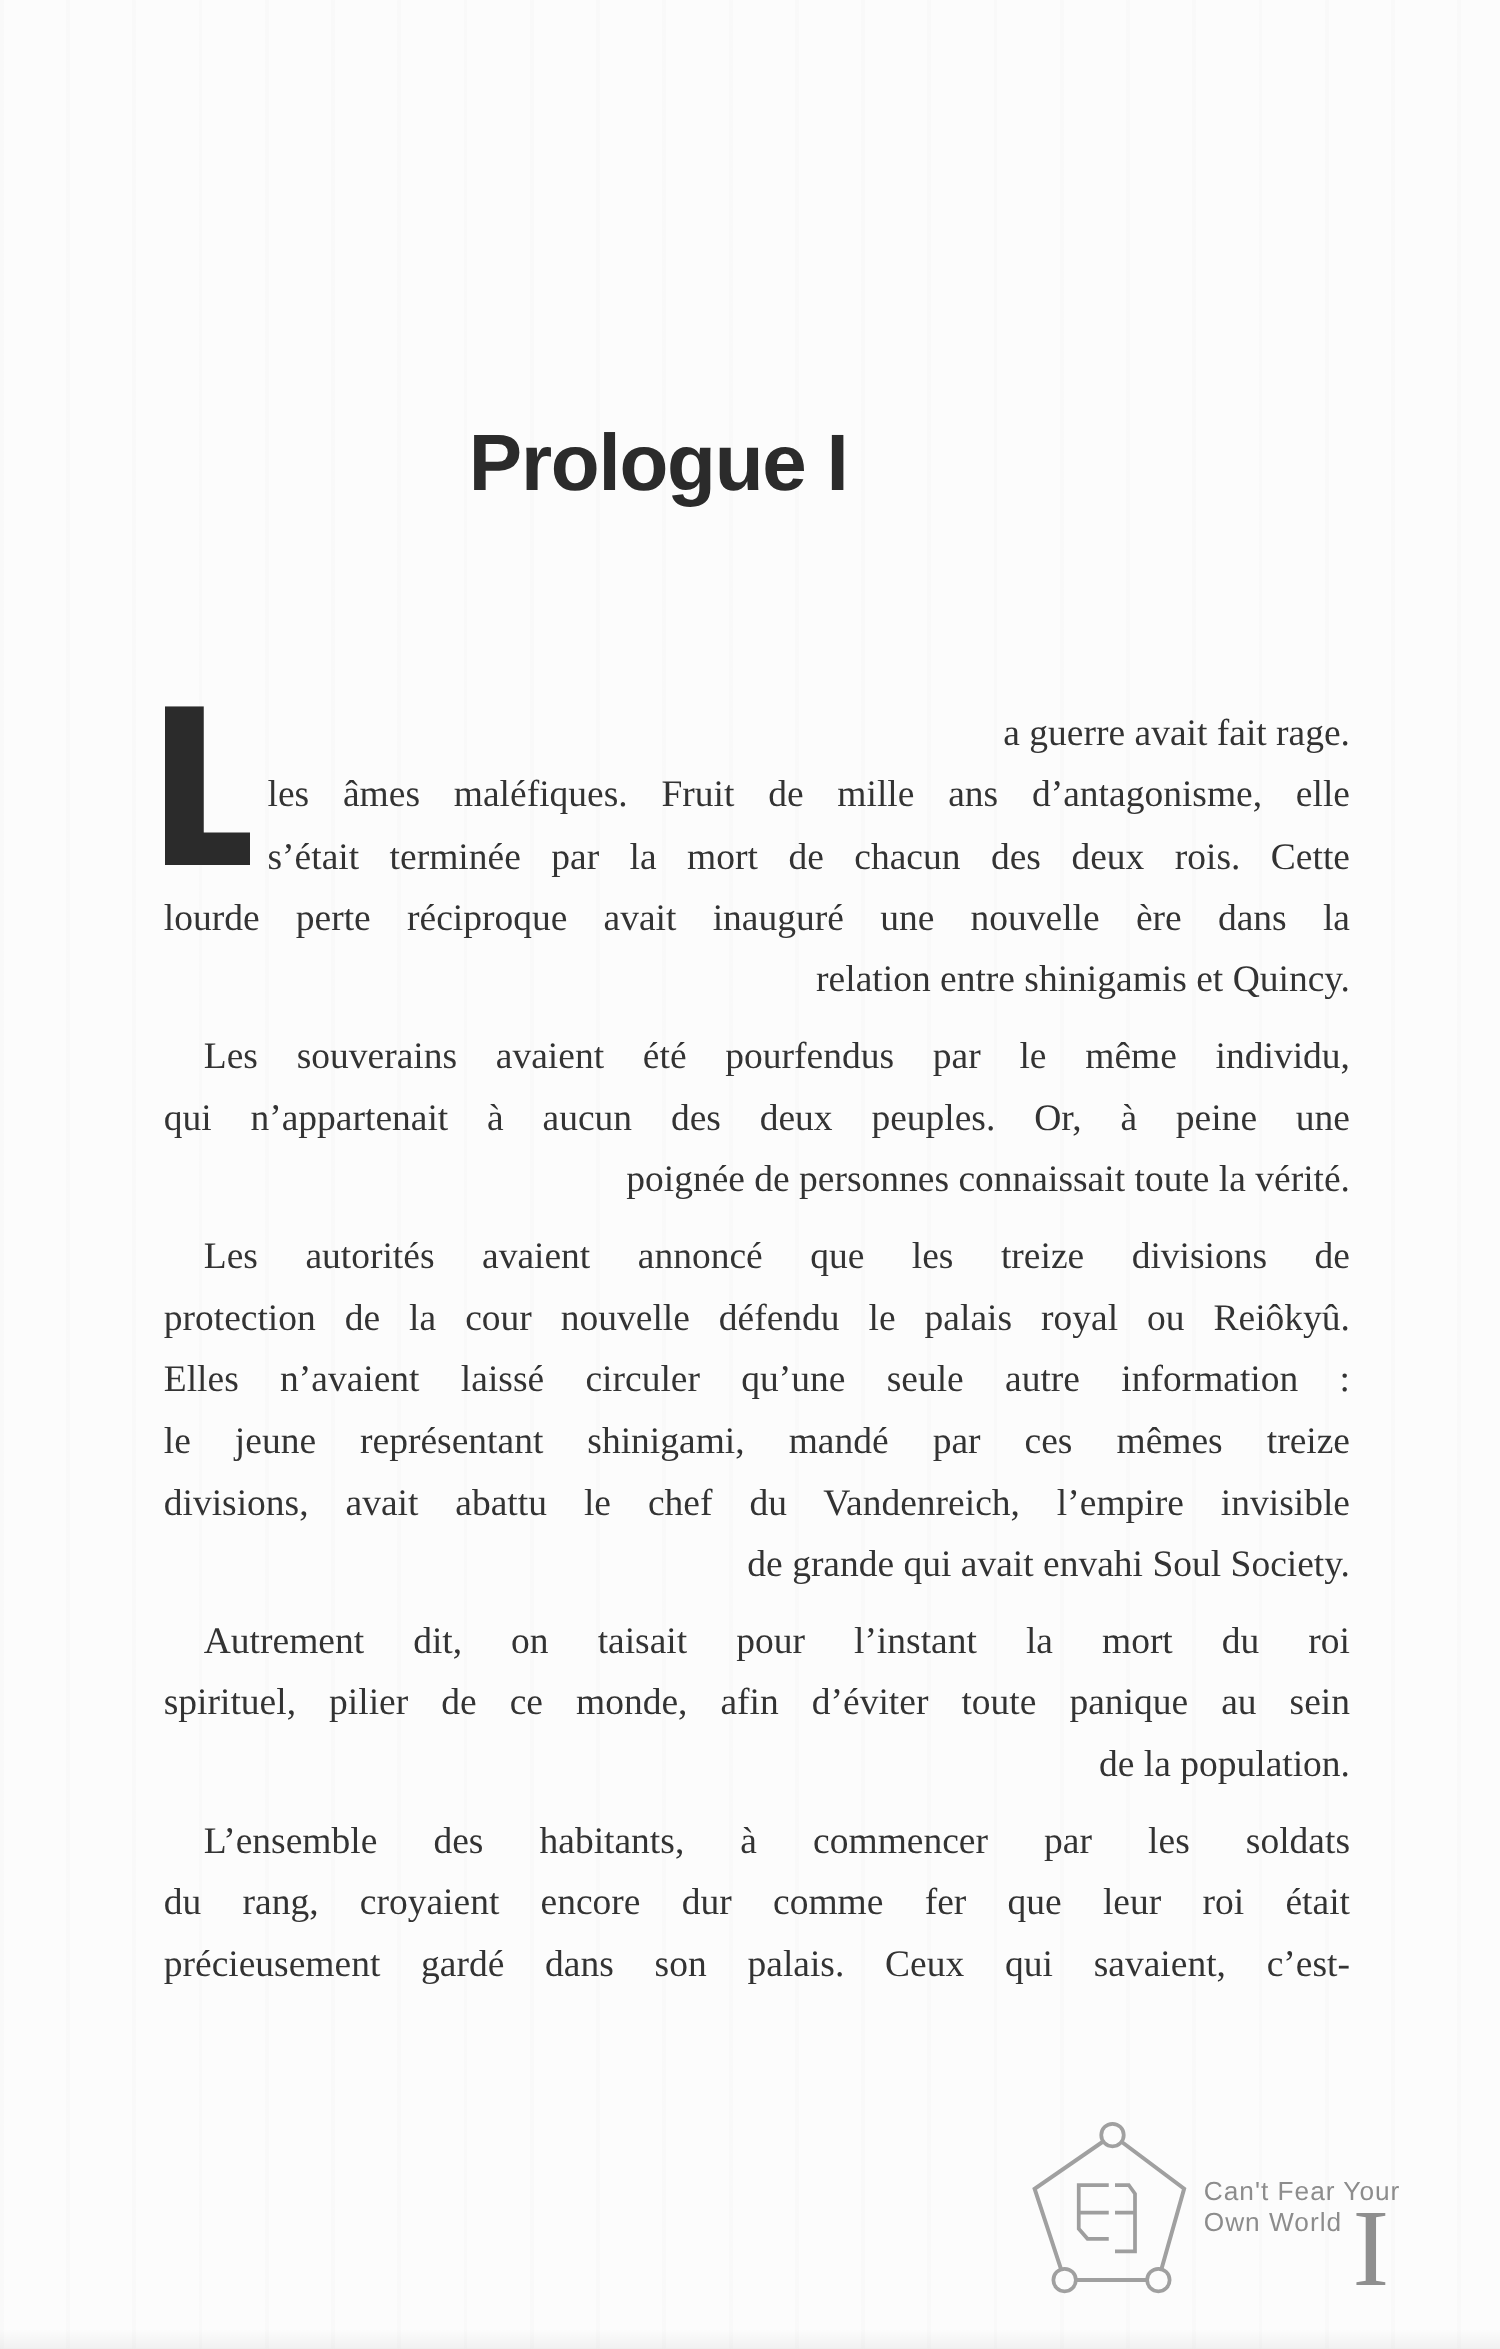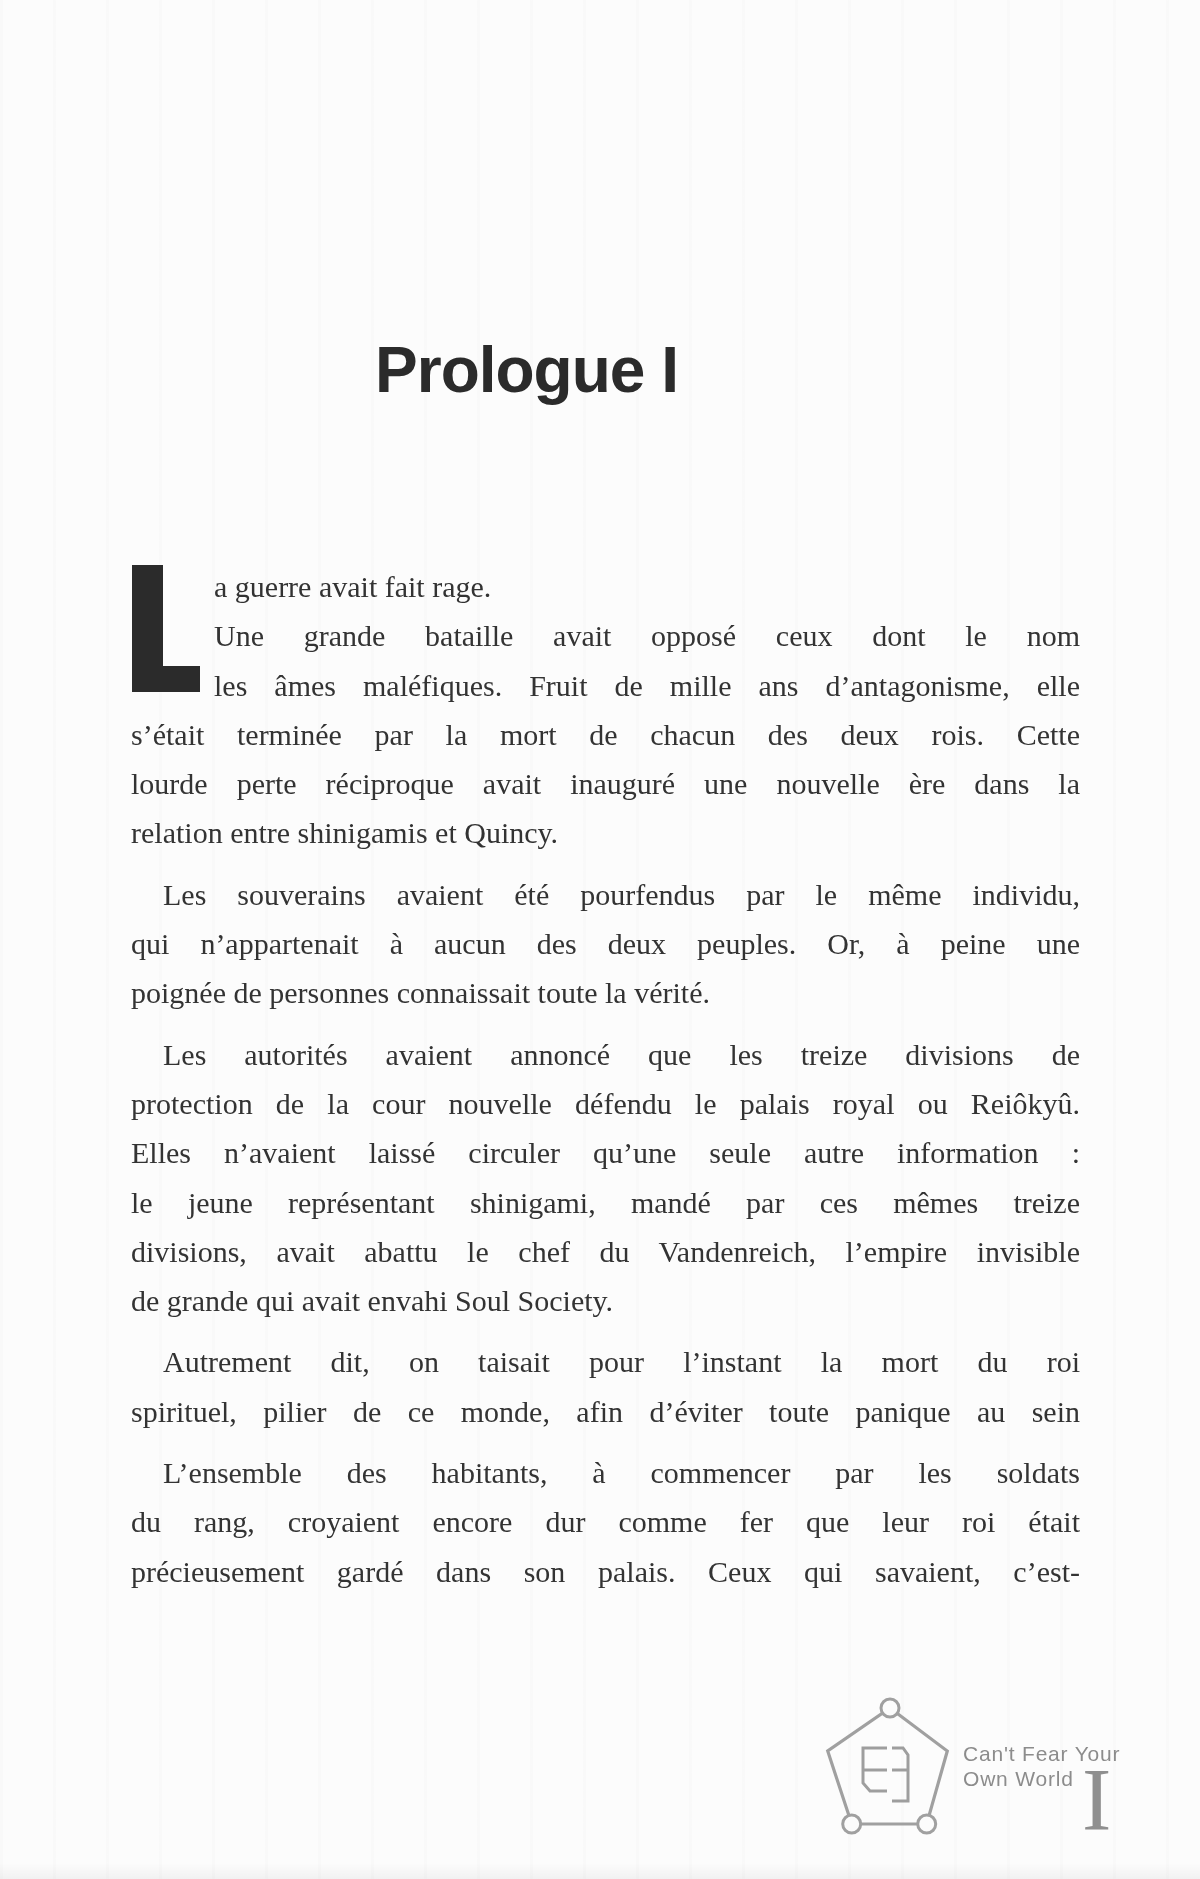--- a/index.html
+++ b/index.html
@@ -26,21 +26,21 @@
   .body-text {
     position:absolute; left:131px; top:562px; width:949px;
     font-size:30px; line-height:49.3px;
     color:#333333;
   }
   .dropcap {
     float:left;
     width:68px; height:127px;
     margin:3px 14px 0 1px;
   }
-  .bline { text-align:left; }
+  .bline { text-align:right; }
   .bline.just { text-align:justify; text-align-last:justify; }
   .bline.ind  { padding-left:32px;margin-top:12px; }
   .logo {
     position:absolute; left:815px; top:1690px;
     width:145px; height:155px;
   }
   .series-title {
     position:absolute; left:963px; top:1741px;
     font-family:Liberation Sans, sans-serif;
     font-size:21px; line-height:25px;
@@ -65,36 +65,36 @@
 <div class="page">
 
   <div class="chapter-title">Prologue I</div>
 
   <div class="body-text">
     <svg class="dropcap" viewBox="0 0 68 127" xmlns="http://www.w3.org/2000/svg" aria-hidden="true">
       <polygon points="0,0 31,0 31,101 68,101 68,127 0,127" fill="#2b2b2b"></polygon>
     </svg>
 
   <div class="bline">a guerre avait fait rage.</div>
-      <div class="bline just">Une grande bataille avait opposé ceux dont le nom</div>
       <div class="bline just">les âmes maléfiques. Fruit de mille ans d’antagonisme, elle</div>
       <div class="bline just">s’était terminée par la mort de chacun des deux rois. Cette</div>
       <div class="bline just">lourde perte réciproque avait inauguré une nouvelle ère dans la</div>
       <div class="bline">relation entre shinigamis et Quincy.</div>
       <div class="bline just ind">Les souverains avaient été pourfendus par le même individu,</div>
       <div class="bline just">qui n’appartenait à aucun des deux peuples. Or, à peine une</div>
       <div class="bline">poignée de personnes connaissait toute la vérité.</div>
       <div class="bline just ind">Les autorités avaient annoncé que les treize divisions de</div>
       <div class="bline just">protection de la cour nouvelle défendu le palais royal ou Reiôkyû.</div>
       <div class="bline just">Elles n’avaient laissé circuler qu’une seule autre information :</div>
       <div class="bline just">le jeune représentant shinigami, mandé par ces mêmes treize</div>
       <div class="bline just">divisions, avait abattu le chef du Vandenreich, l’empire invisible</div>
       <div class="bline">de grande qui avait envahi Soul Society.</div>
       <div class="bline just ind">Autrement dit, on taisait pour l’instant la mort du roi</div>
       <div class="bline just">spirituel, pilier de ce monde, afin d’éviter toute panique au sein</div>
+      <div class="bline">de la population.</div>
       <div class="bline just ind">L’ensemble des habitants, à commencer par les soldats</div>
       <div class="bline just">du rang, croyaient encore dur comme fer que leur roi était</div>
       <div class="bline just">précieusement gardé dans son palais. Ceux qui savaient, c’est-</div>
     </div>
 
   <svg class="logo" viewBox="0 0 145 155" xmlns="http://www.w3.org/2000/svg" aria-hidden="true">
     <path d="M75,18 L132.3,61 L111.7,134 L36.7,134 L12.7,61 Z" fill="none" stroke="#a0a0a0" stroke-width="3.2"></path>
 
     <g fill="none" stroke="#9e9e9e" stroke-width="3">
       <path d="M72,58 L48,58 L48,93 L55,101 L72,101"></path>

